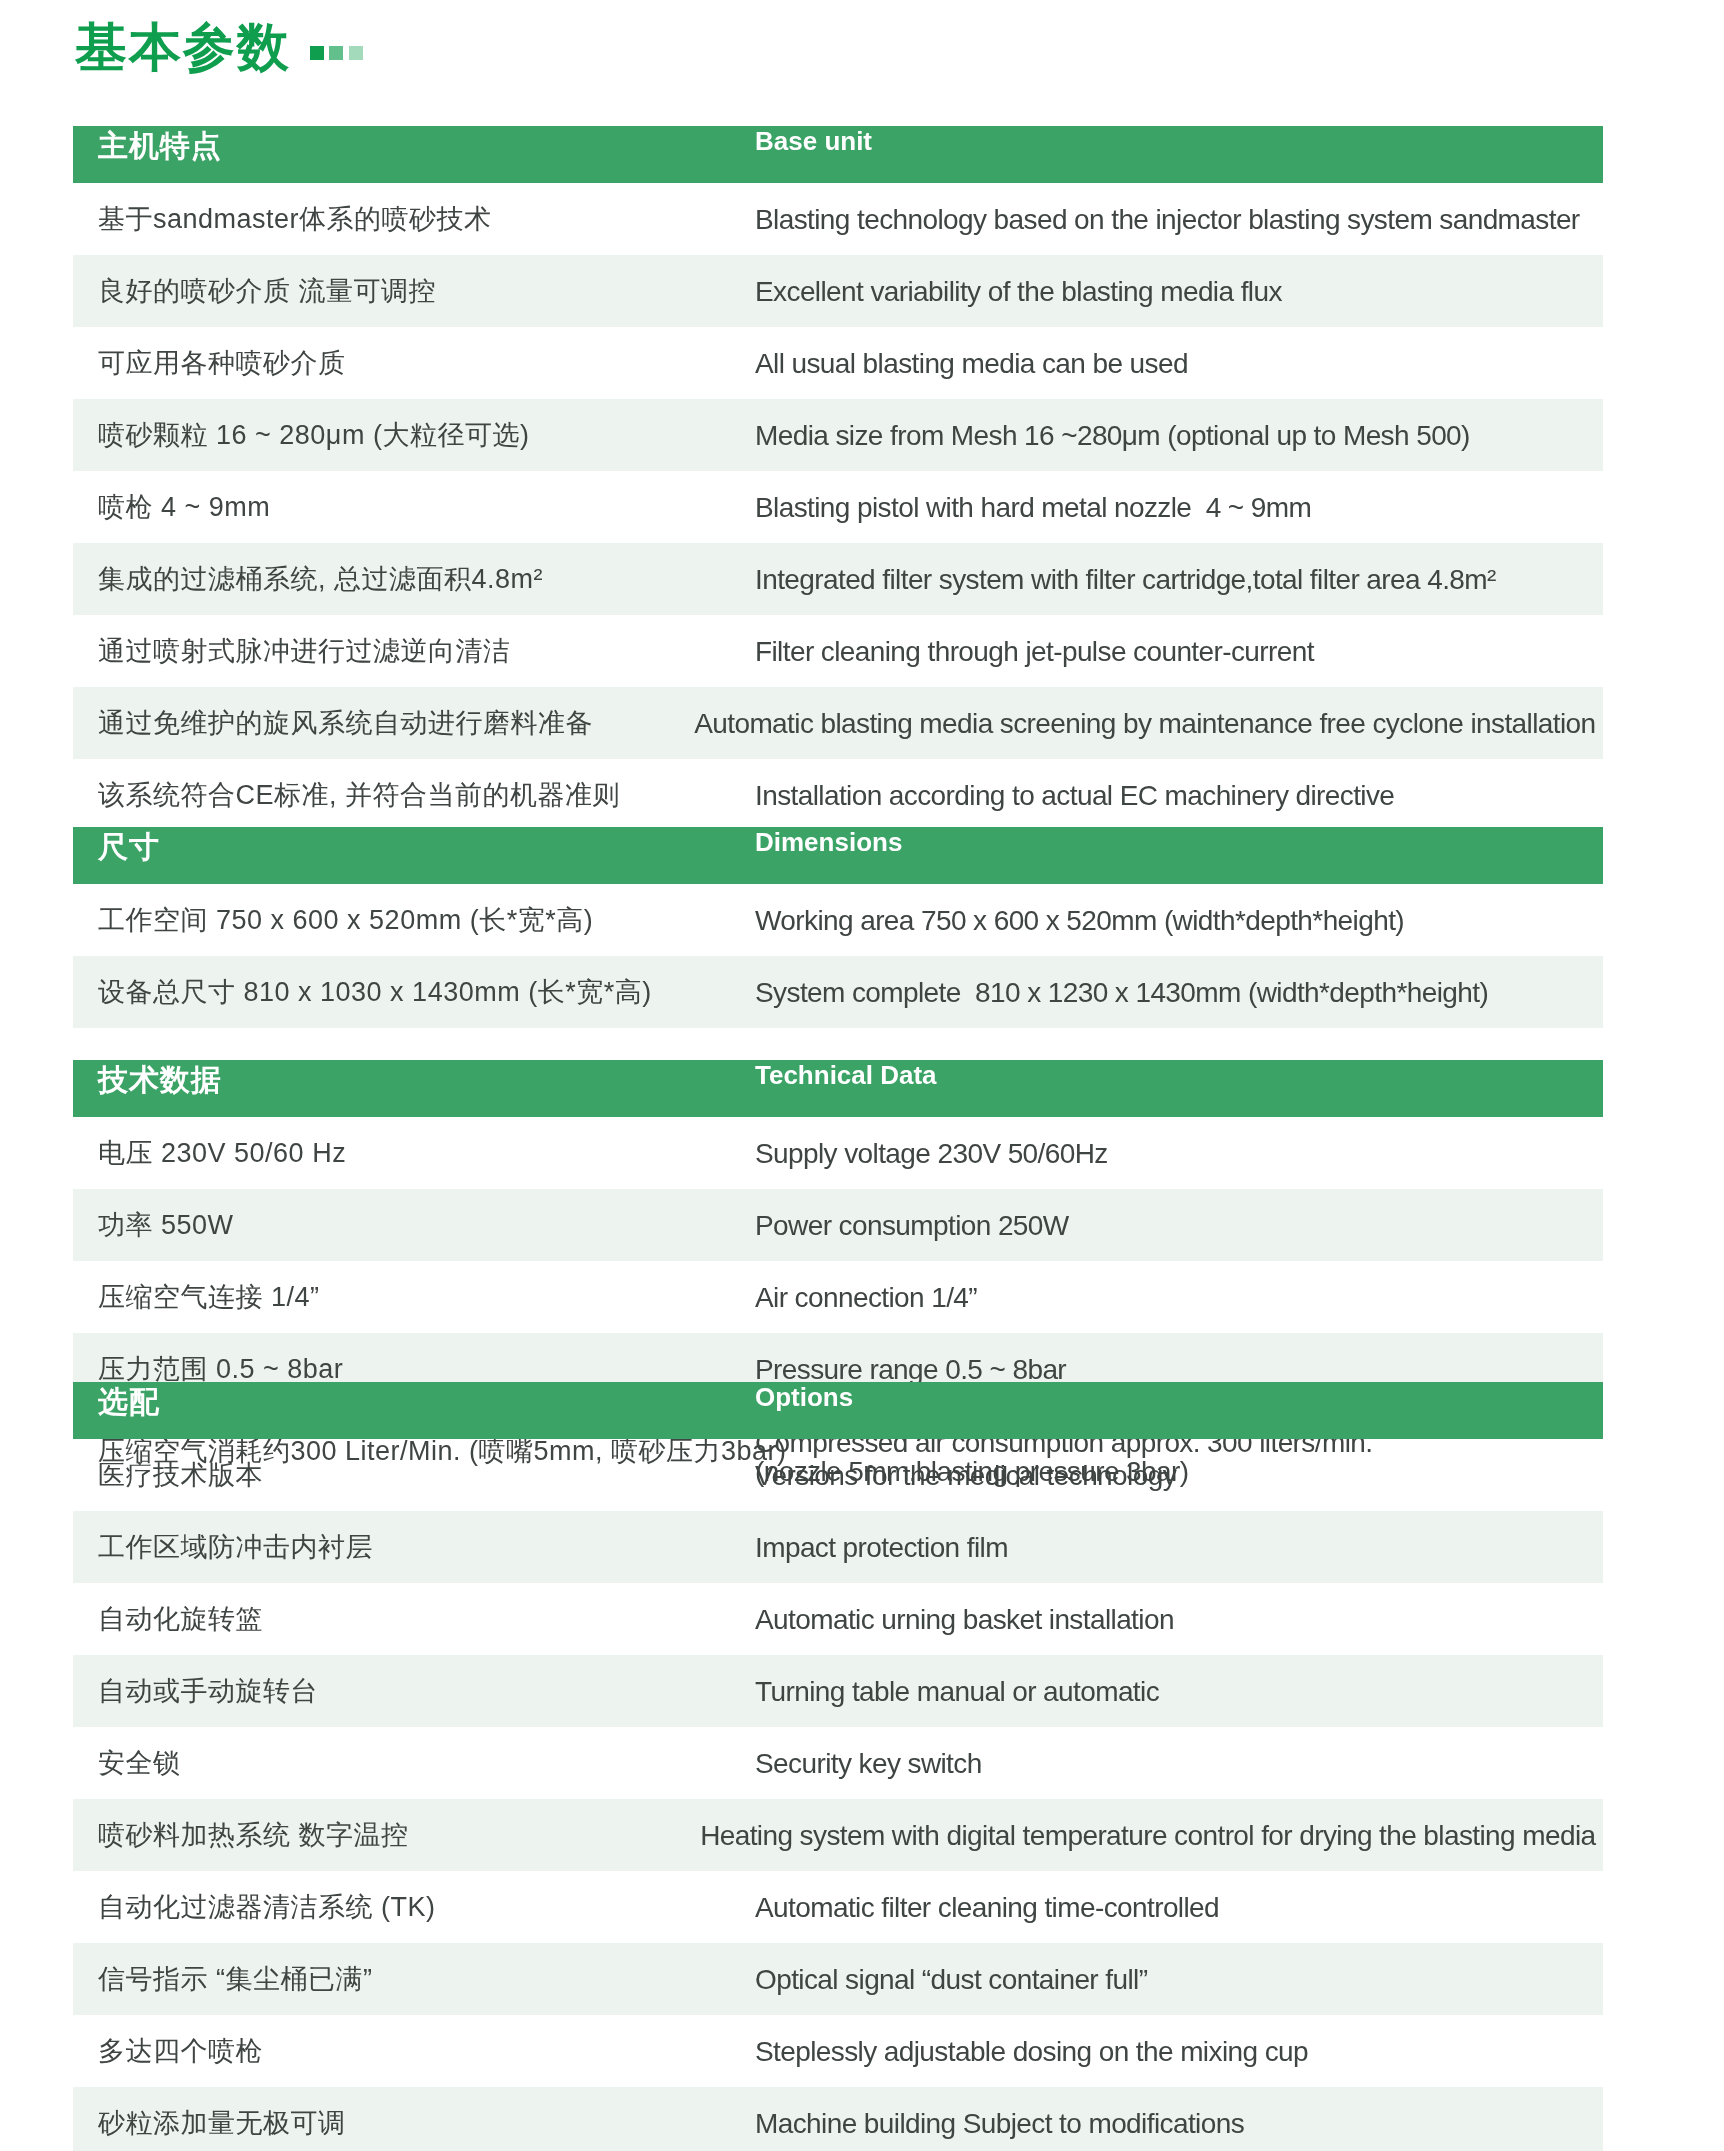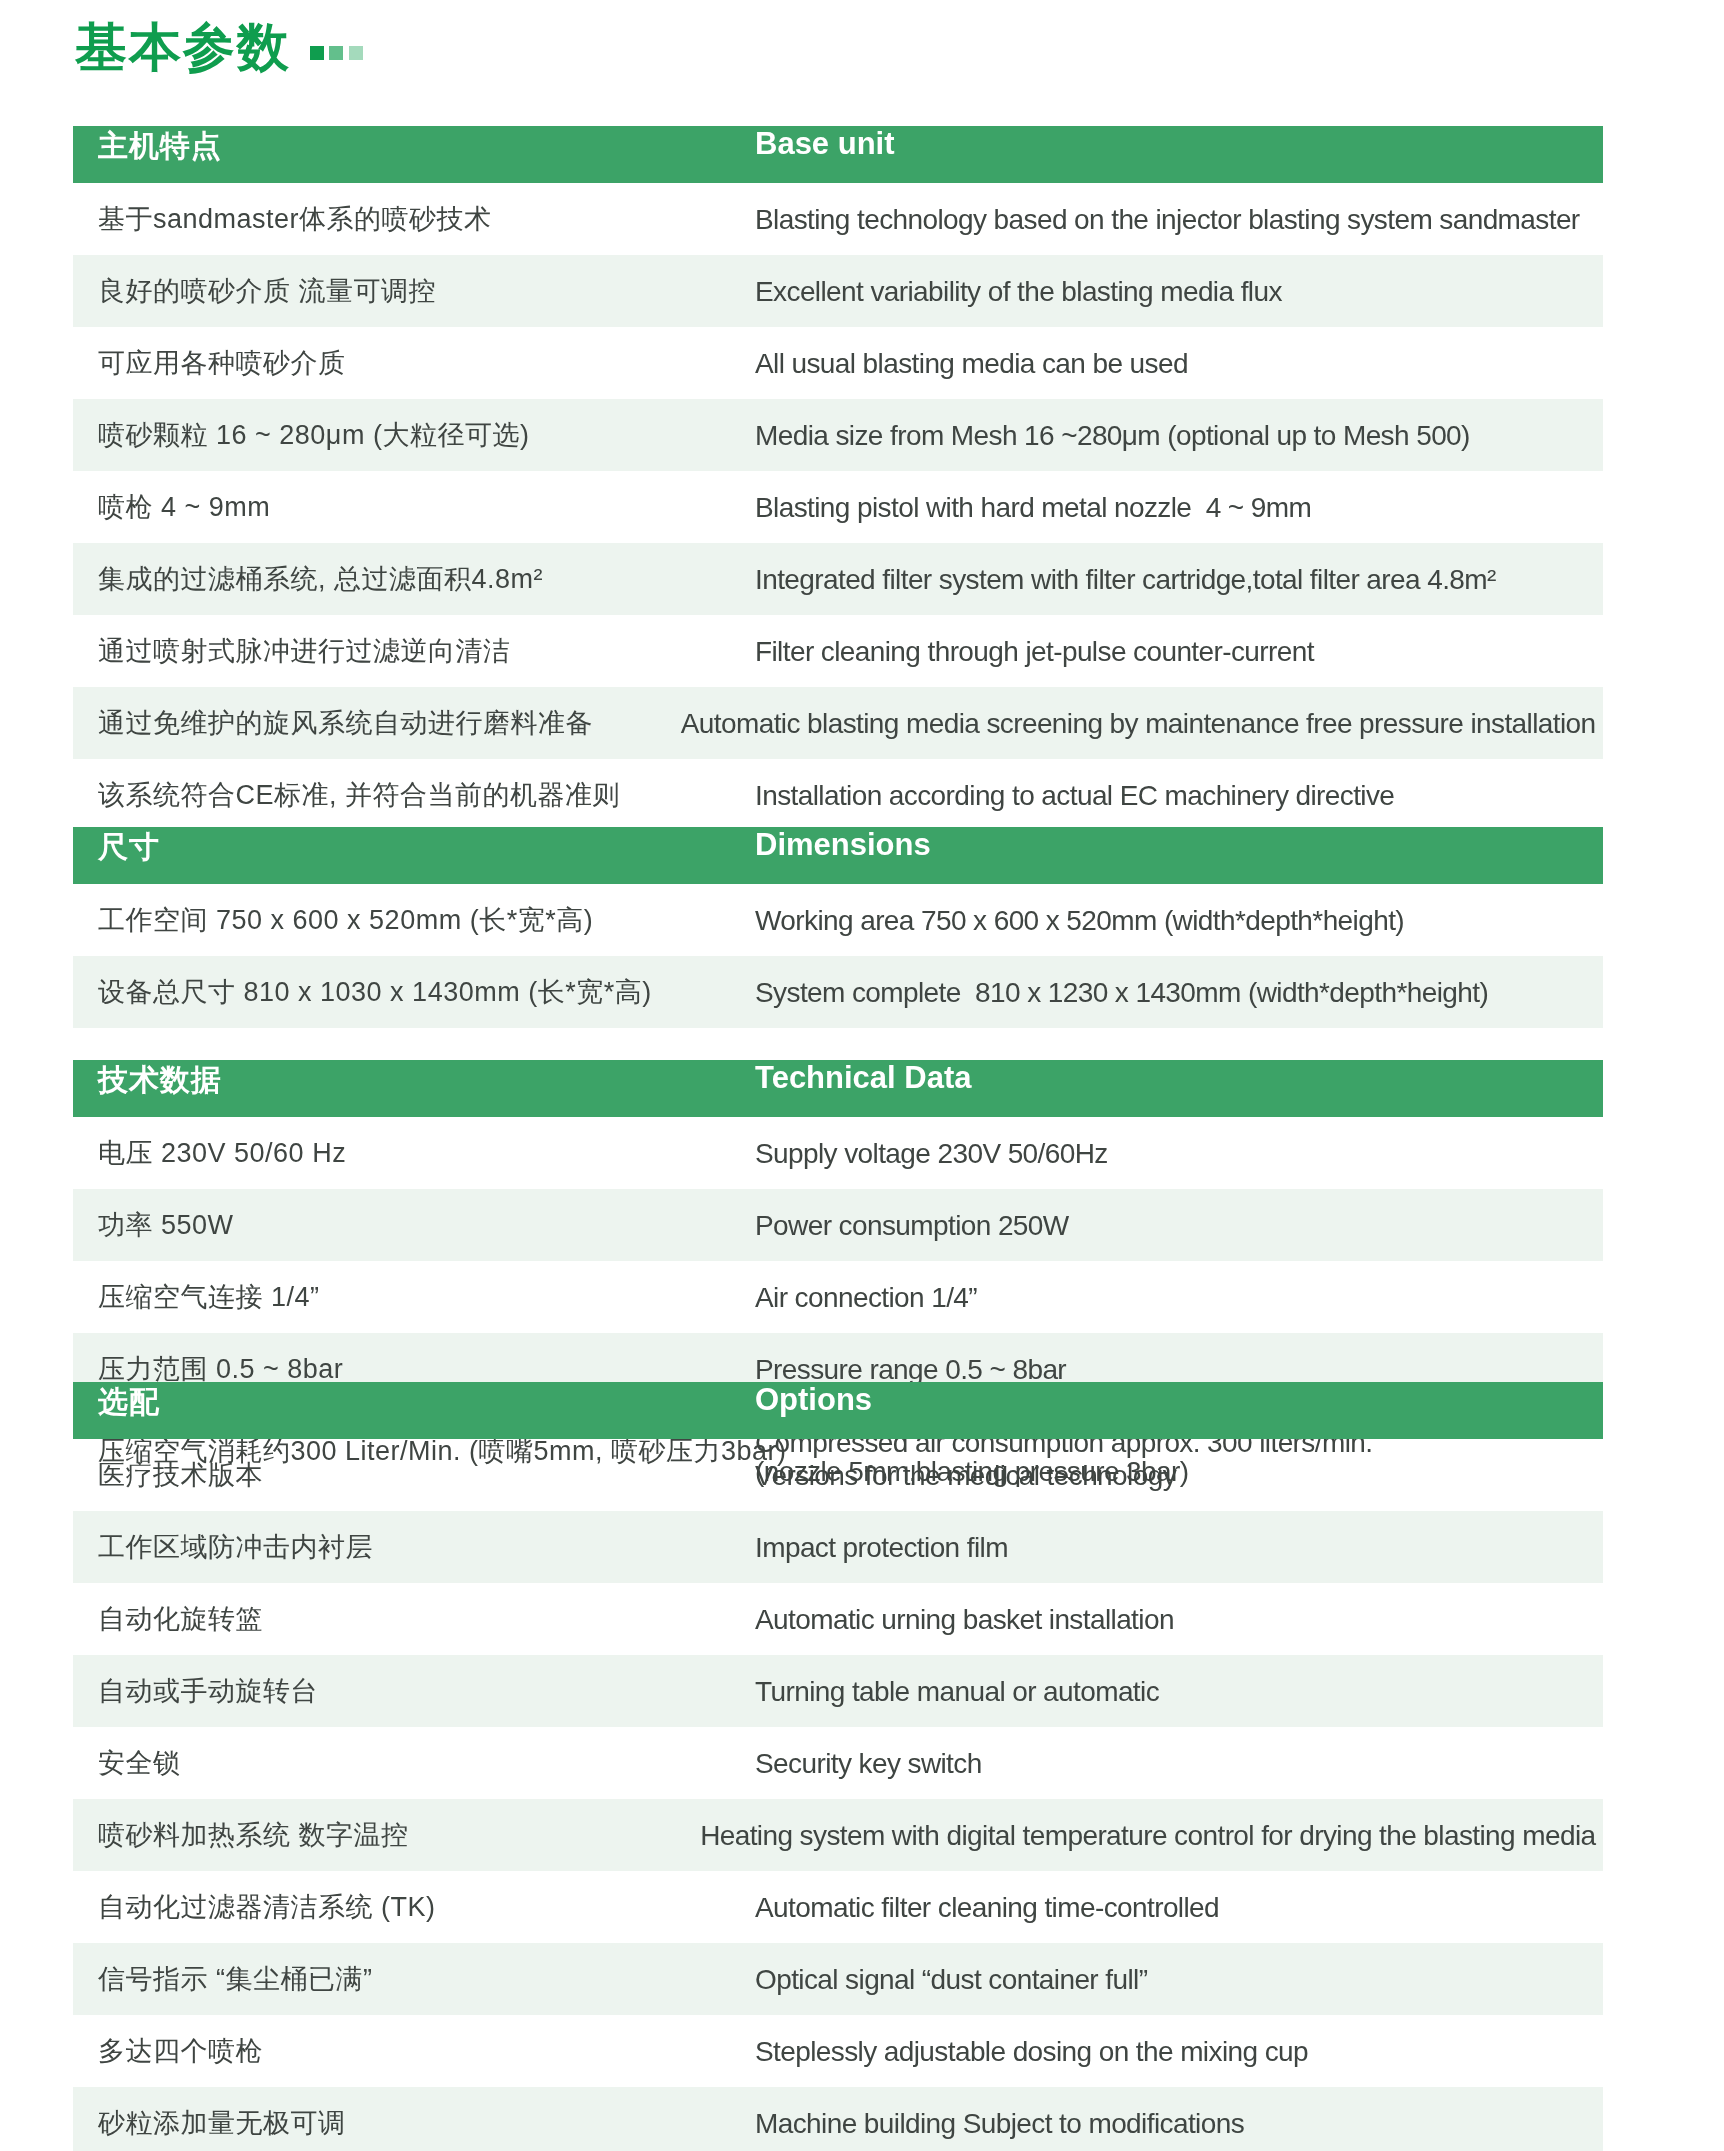--- a/index.html
+++ b/index.html
@@ -29,21 +29,21 @@
   .sec-3{top:1382px}
 
   .sec-header{
     height:57px;background:var(--header-green,#3ca367);
     display:flex;color:var(--header-text,#ffffff);
   }
   .h-zh{
     width:657px;padding-left:25px;box-sizing:content-box;
     font-size:30px;font-weight:bold;letter-spacing:0.9px;
   }
-  .h-en{font-size:31px;font-weight:bold;}
+  .h-en{font-size:26px;font-weight:bold;}
 
   .row{display:flex;height:72px;}
   .rows .row:nth-child(even){background:var(--row-alt-bg,#edf4ef);}
   .cell-zh{
     width:682px;box-sizing:border-box;padding-left:25px;
     display:flex;align-items:center;
     font-size:27px;letter-spacing:0.5px;white-space:pre;
   }
   .cell-en{
     flex:1;display:flex;align-items:center;
@@ -96,21 +96,21 @@
         <div class="row">
           <div class="cell-zh">集成的过滤桶系统, 总过滤面积4.8m²</div>
           <div class="cell-en">Integrated filter system with filter cartridge,total filter area 4.8m²</div>
         </div>
         <div class="row">
           <div class="cell-zh">通过喷射式脉冲进行过滤逆向清洁</div>
           <div class="cell-en">Filter cleaning through jet-pulse counter-current</div>
         </div>
         <div class="row">
           <div class="cell-zh">通过免维护的旋风系统自动进行磨料准备</div>
-          <div class="cell-en">Automatic blasting media screening by maintenance free pressure installation</div>
+          <div class="cell-en">Automatic blasting media screening by maintenance free cyclone installation</div>
         </div>
         <div class="row">
           <div class="cell-zh">该系统符合CE标准, 并符合当前的机器准则</div>
           <div class="cell-en">Installation according to actual EC machinery directive</div>
         </div>
       </div>
     </section>
     <section class="section sec-1">
       <div class="sec-header">
         <div class="h-zh">尺寸</div>

